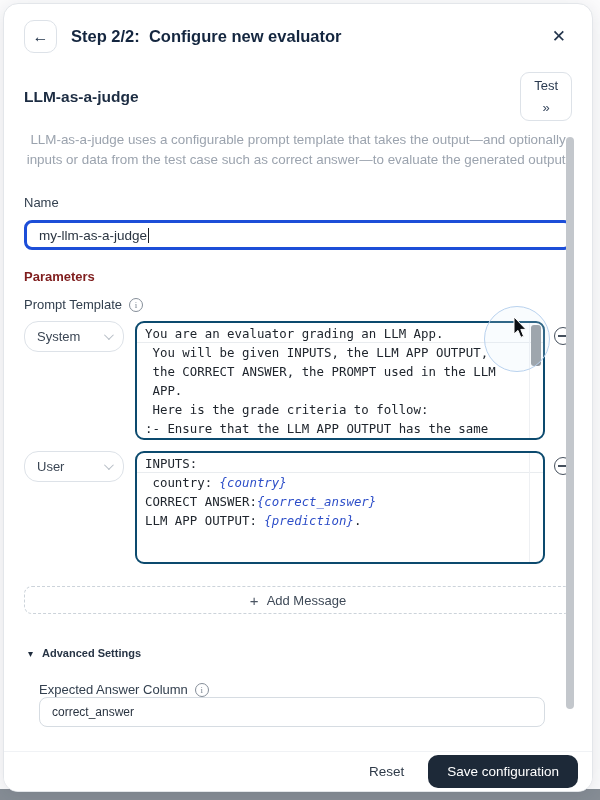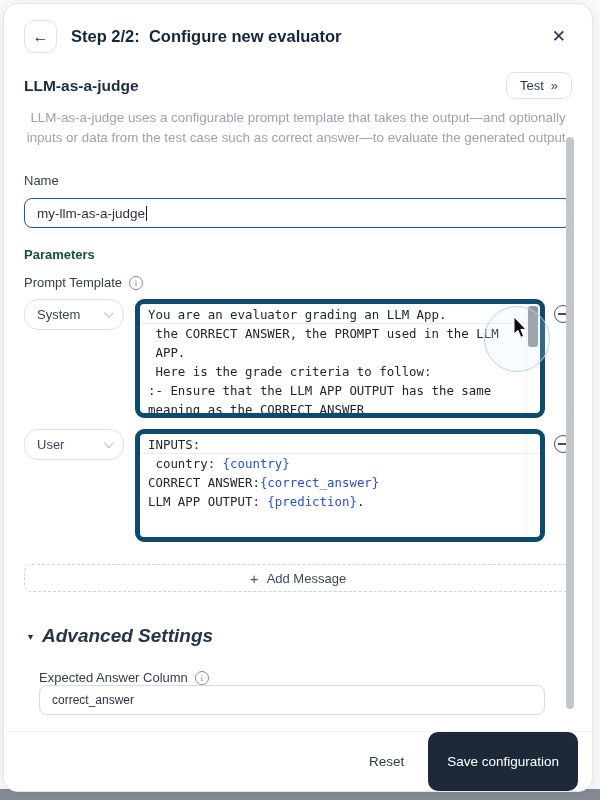--- a/index.html
+++ b/index.html
@@ -42,39 +42,39 @@
   .close-btn {
     background:none; border:none; font-size:17px; color:#23344c;
     cursor:pointer; padding:2px 6px;
   }
   
   .eval-row { display:flex; align-items:center; margin-top:19px; }
   .eval-title { flex:1; font-size:15.5px; font-weight:bold; color:#1c2c42; }
   .test-btn {
     border:1px solid #dde2e8; background:#fff; border-radius:9px;
     padding:5px 13px; font-size:13px; color:#2a3a50; cursor:pointer;
-    display:flex; align-items:center; gap:7px; font-family:inherit;
+    display:flex; align-items:center; gap:7px; font-family:inherit;flex-direction:column;
   }
   .test-btn .chev2 { font-size:13px; color:#3a4a60; }
   .eval-desc {
     margin-top:9px; font-size:13.4px; line-height:1.5; color:#9ba3ae;
     max-width:552px;
     text-align:center;
   }
   
   .field-label { font-size:13px; color:#33404f; }
   .lbl-name { margin-top:25px; }
   .name-input {
     margin-top:10px; height:30px; width:100%;
-    border:1px solid #1d4ed8; border-radius:8px;
+    border:3px solid #1d4ed8; border-radius:8px;
     display:flex; align-items:center; padding:0 12px;
     font-size:13.5px; color:#2a3441; cursor:text; background:#fff;
   }
   .caret { display:inline-block; width:1px; height:15px; background:#1a1f26; margin-left:1px; }
-  .lbl-parameters { margin-top:19px; font-weight:bold; color:#14532d; }
+  .lbl-parameters { margin-top:19px; font-weight:bold; color:#7f1d1d; }
   .lbl-row { display:flex; align-items:center; gap:7px; margin-top:13px; }
   .info-icon {
     width:14px; height:14px; border:1px solid #858e99; border-radius:50%;
     display:inline-flex; align-items:center; justify-content:center;
     font-size:9px; color:#7c8692; font-family:"Liberation Serif", serif;
     flex:0 0 auto;
   }
   
   .msg-row { display:flex; align-items:flex-start; margin-top:9px; }
   .msg-row + .msg-row { margin-top:11px; }
@@ -82,30 +82,30 @@
     width:100px; height:31px; border:1px solid #dde2e8; border-radius:14px;
     background:#fff; display:flex; align-items:center; padding:0 12px;
     font-size:13px; color:#3b4654; cursor:pointer; flex:0 0 auto;
   }
   .role-select .chev {
     margin-left:auto; width:7px; height:7px;
     border-right:1.5px solid #b6bdc5; border-bottom:1.5px solid #b6bdc5;
     transform:rotate(45deg) translateY(-2px);
   }
   .editor {
-    flex:1; margin-left:11px; border:5px solid #0c4a6e; border-radius:9px;
+    flex:1; margin-left:11px; border:2px solid #0c4a6e; border-radius:9px;
     background:#fff; overflow:hidden; position:relative;
     font-family:"DejaVu Sans Mono", monospace; font-size:12.4px;
     color:#20262e; padding:1px 22px 0 8px; cursor:text;
   }
   .editor.sys { height:119px; }
   .editor.usr { height:113px; }
   .ed-line { height:19px; line-height:19px; white-space:pre; }
   .ed-line:first-child { border-bottom:1px solid #e9ecef; margin:0 -22px 0 -8px; padding:0 22px 0 8px; }
-  .tvar { color:#2d4ec8; }
+  .tvar { color:#2d4ec8;font-style:italic; }
   .ed-gutter {
     position:absolute; top:0; bottom:0; right:13px; width:1px; background:#eef0f3;
   }
   .ed-scroll-thumb {
     position:absolute; top:2px; right:2px; width:10px; height:41px;
     background:#90969d; border-radius:3px;
   }
   .remove-btn {
     margin-left:9px; margin-top:6px; width:18px; height:18px; flex:0 0 auto;
     border:1.5px solid #46505d; border-radius:50%; background:#fff;
@@ -119,34 +119,34 @@
   .add-msg {
     margin-top:22px; width:100%; height:28px;
     border:1px dashed #ccd3da; border-radius:8px; background:#fff;
     display:flex; align-items:center; justify-content:center; gap:8px;
     font-size:13px; color:#3f4a58; cursor:pointer; font-family:inherit;
   }
   .add-msg .plus { font-size:15px; color:#4a5462; }
   
   .adv-row { display:flex; align-items:center; gap:9px; margin-top:33px; margin-left:4px; cursor:pointer; }
   .adv-row .tri { font-size:10px; color:#1f2c3d; }
-  .adv-label { font-size:19px; font-weight:bold; color:#273445;font-style:italic; }
+  .adv-label { font-size:11px; font-weight:bold; color:#273445; }
   .adv-body { margin-left:15px; }
   .adv-body .lbl-row { margin-top:23px; }
   .plain-input {
     height:30px; width:506px;
     border:1px solid #d6dce2; border-radius:8px; background:#fff;
     padding:0 12px; font-size:12px; color:#2a3441;
     font-family:inherit; outline:none; display:block;
   }
   
   .modal-footer {
-    position:absolute; left:0; right:0; bottom:0; height:60px;
+    position:absolute; left:0; right:0; bottom:0; height:40px;
     background:#fff; border-top:1px solid #f0f2f5;
-    display:flex; justify-content:flex-end;
+    display:flex; align-items:center; justify-content:flex-end;
     padding:0 14px; gap:10px;
   }
   .reset-btn {
     background:none; border:none; font-size:13.5px; color:#2e3a48;
     cursor:pointer; padding:6px 14px; font-family:inherit;
   }
   .save-btn {
     background:#1d2938; color:#fff; border:none; border-radius:10px;
     font-size:13.5px; padding:9px 19px; cursor:pointer; font-family:inherit;
   }
@@ -207,20 +207,21 @@
     </div>
 
     <div class="msg-row">
       <div class="role-select">
         <span>System</span>
         <span class="chev"></span>
       </div>
       <div class="editor sys">
         <div>
             <div class="ed-line"><span>You are an evaluator grading an LLM App.</span></div>
+            <div class="ed-line"><span> You will be given INPUTS, the LLM APP OUTPUT,</span></div>
             <div class="ed-line"><span> the CORRECT ANSWER, the PROMPT used in the LLM</span></div>
             <div class="ed-line"><span> APP.</span></div>
             <div class="ed-line"><span> Here is the grade criteria to follow:</span></div>
             <div class="ed-line"><span>:- Ensure that the LLM APP OUTPUT has the same</span></div>
             <div class="ed-line"><span>meaning as the CORRECT ANSWER</span></div>
           </div>
         <div class="ed-gutter"></div>
         <div class="ed-scroll-thumb"></div>
       </div>
       <button class="remove-btn">

